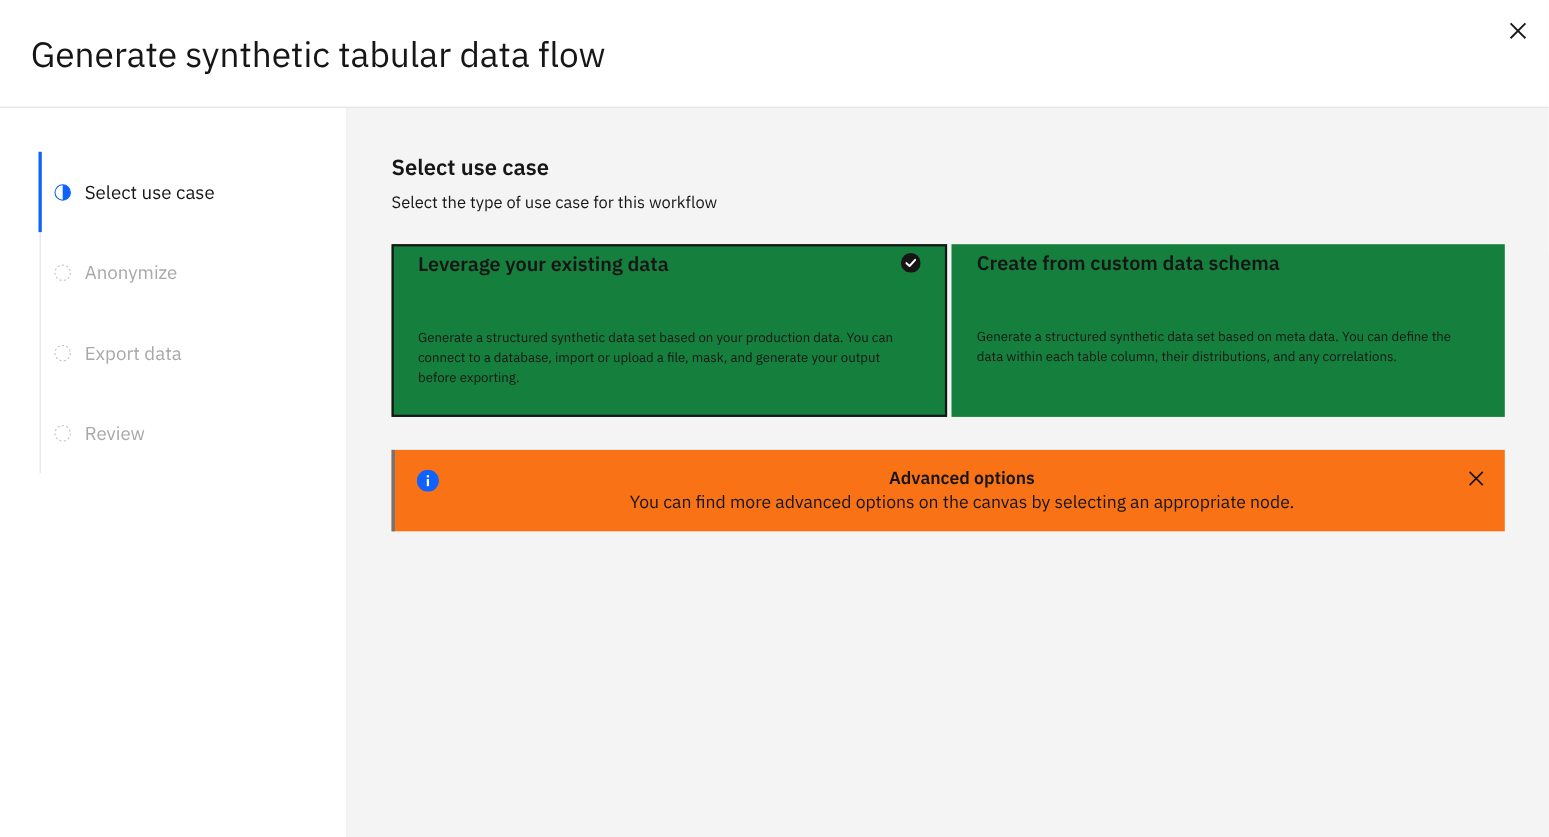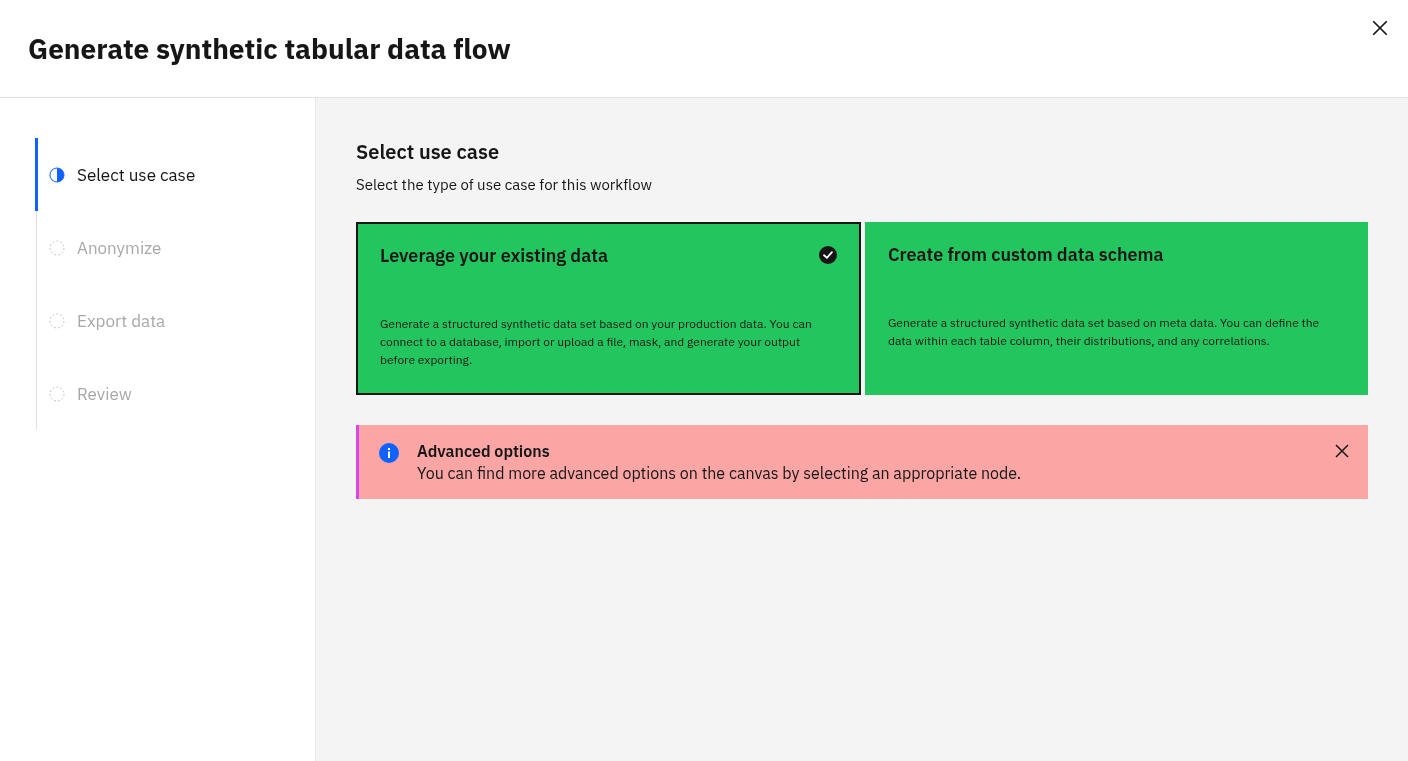--- a/index.html
+++ b/index.html
@@ -14,22 +14,22 @@
   }
   .header {
     height: 98px;
     border-bottom: 1px solid #e0e0e0;
     display: flex;
     align-items: center;
     padding: 0 28px;
     position: relative;
   }
   .header-title {
-    font-size: 28px;
-    font-weight: 700;
+    font-size: 32px;
+    font-weight: 400;
     color: #161616;
   }
   .header-close {
     position: absolute;
     top: 18px;
     right: 18px;
     width: 20px;
     height: 20px;
     cursor: pointer;
     display: flex;
@@ -100,22 +100,22 @@
     color: #161616;
     margin-bottom: 28px;
   }
   .cards {
     display: flex;
     gap: 4px;
     margin-bottom: 30px;
   }
   .card {
     flex: 1;
-    background: #22c55e;
-    padding: 20px 22px 24px 22px;
+    background: #15803d;
+    padding: 4px 22px 24px 22px;
     border: 1px solid transparent;
     cursor: pointer;
   }
   .card.selected {
     border: 2px solid #161616;
   }
   .card-head {
     display: flex;
     justify-content: space-between;
     align-items: flex-start;
@@ -134,24 +134,25 @@
   }
   .card-desc {
     font-size: 12px;
     line-height: 1.5;
     color: #161616;
     margin-top: 48px;
   }
   .info-banner {
     display: flex;
     align-items: flex-start;
-    background: #fca5a5;
-    border-left: 3px solid #d946ef;
+    background: #f97316;
+    border-left: 3px solid #737373;
     padding: 16px 16px 16px 20px;
     position: relative;
+    text-align: center;
   }
   .info-icon {
     width: 20px;
     height: 20px;
     flex-shrink: 0;
     margin-right: 18px;
     margin-top: 2px;
   }
   .info-text {
     flex: 1;

